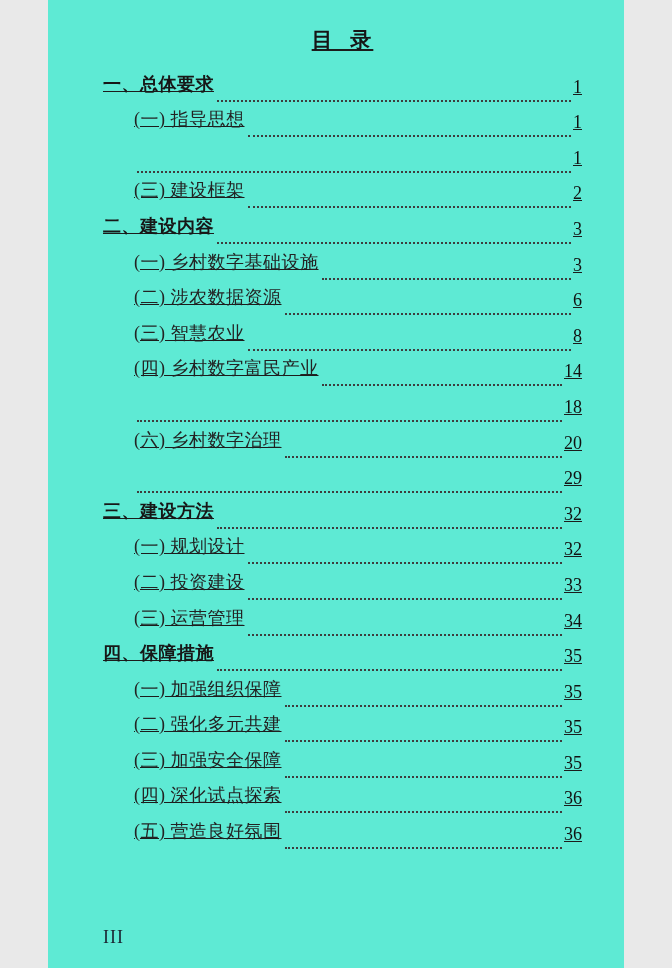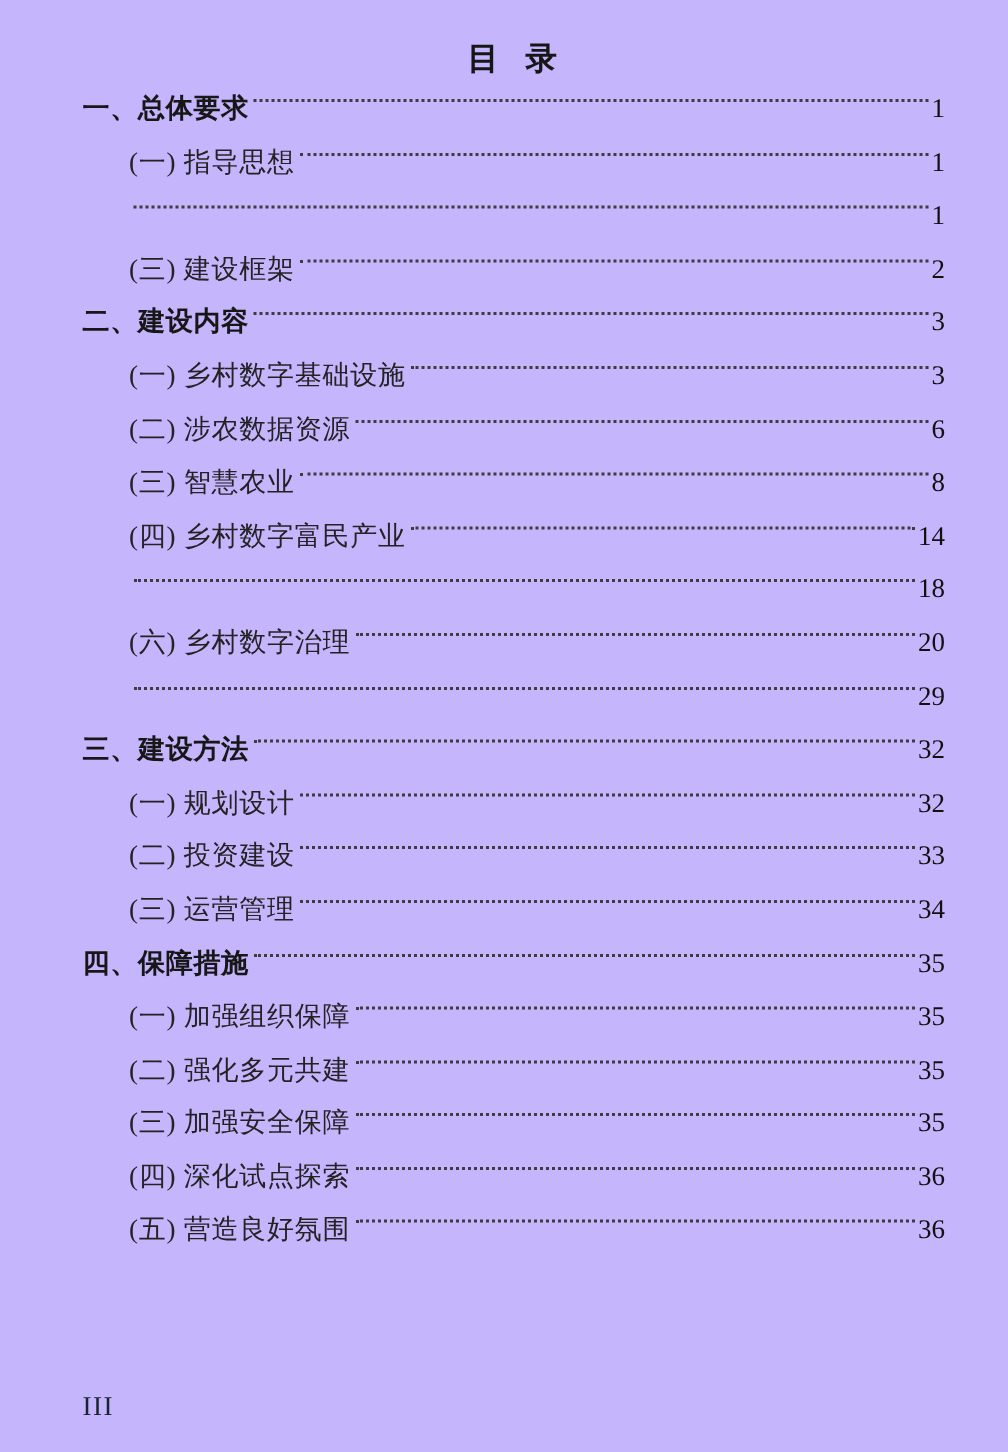--- a/index.html
+++ b/index.html
@@ -1,41 +1,42 @@
 <!DOCTYPE html>
 <html><head>
 <meta charset="utf-8">
 <style>
   html,body{margin:0;padding:0;background:#e9e9e9;}
   .page{
     position:relative;
-    width:672px;height:968px;
+    width:576px;height:968px;
     margin:0 auto;
-    background:#c4b5fd;
+    background:#5eead4;
     box-sizing:border-box;
     padding:22px 42px 0 55px;
     font-family:"Liberation Serif",serif;
     color:#1c1c1c;
     overflow:hidden;
+    text-decoration:underline;
   }
   .doc-title{
     height:36px;
     line-height:36px;
     text-align:center;
     font-family:"Liberation Sans",sans-serif;
     font-weight:700;
     font-size:21px;
     color:#161616;
     white-space:pre;
     letter-spacing:2px;
   }
   .toc{margin-top:2px;}
   .row{
     display:flex;
-    align-items:flex-start;
+    align-items:flex-end;
     height:35.6px;
   }
   .row.l2{padding-left:31px;}
   .label{
     white-space:pre;
     letter-spacing:0.5px;
     flex:0 0 auto;
   }
   .l1 .label{
     font-family:"Liberation Sans",sans-serif;

